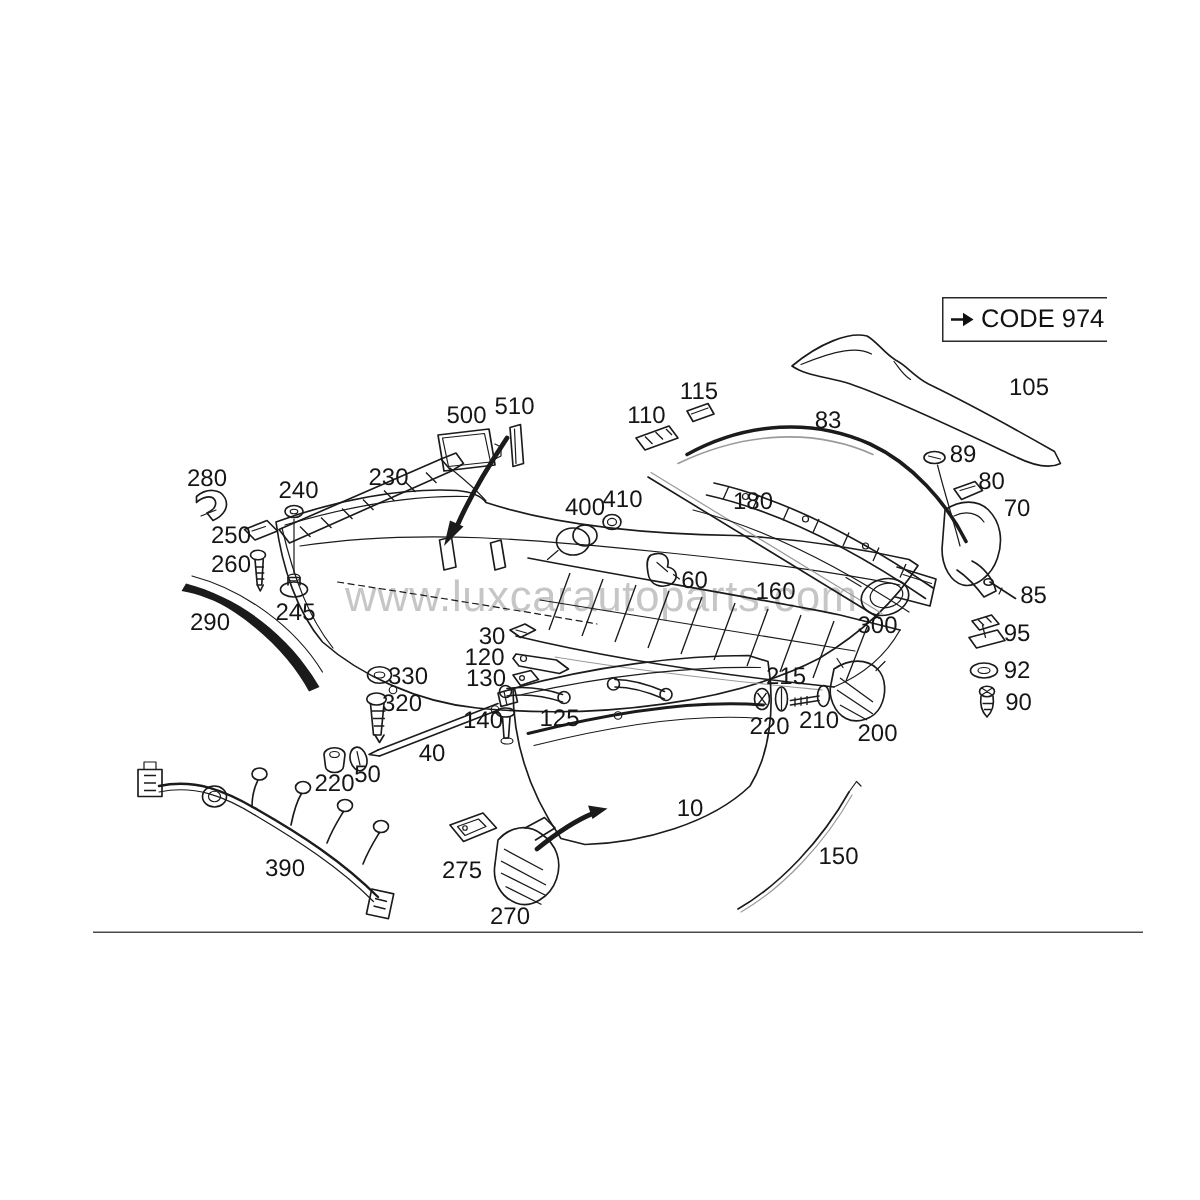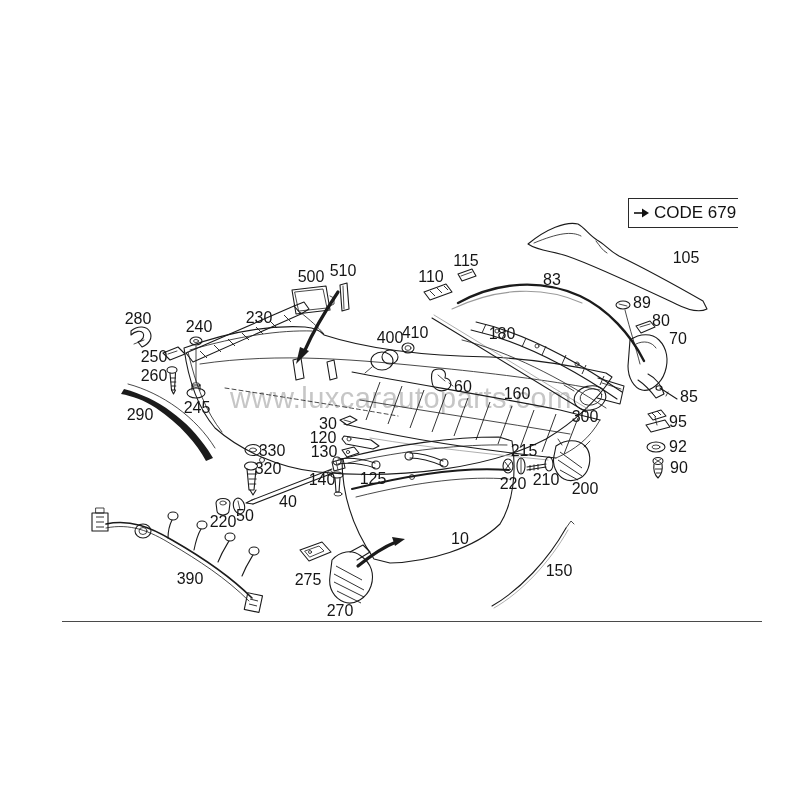--- a/index.html
+++ b/index.html
@@ -29,21 +29,21 @@
 
 <div id="stage">
 
   <div id="watermark">www.luxcarautoparts.com</div>
 
   <div id="code-box">
     <svg width="16" height="12" viewBox="0 0 16 12">
       <line x1="0" y1="6" x2="9" y2="6" stroke="#111" stroke-width="1.6"></line>
       <polygon points="8,1.5 15,6 8,10.5" fill="#111"></polygon>
     </svg>
-    <span class="code-text">CODE 679</span>
+    <span class="code-text">CODE 974</span>
   </div>
 
   <svg id="diagram" width="800" height="800" viewBox="0 0 800 800">
 
     <g>
       <path class="ln" d="M528,244 C546,229 566,221 578,224 C585,228 589,235 597,240 C605,244 608,250 619,256 C652,272 682,289 703,301 L707,309 C699,313 688,310 676,304 C642,288 596,266 567,256 C552,251 538,251 528,244 Z"></path>
       <path class="ln thin" d="M534,243 C558,233 572,231 581,236"></path>
       <path class="ln thin" d="M596,241 C600,246 602,250 607,253"></path>
     </g>
 

